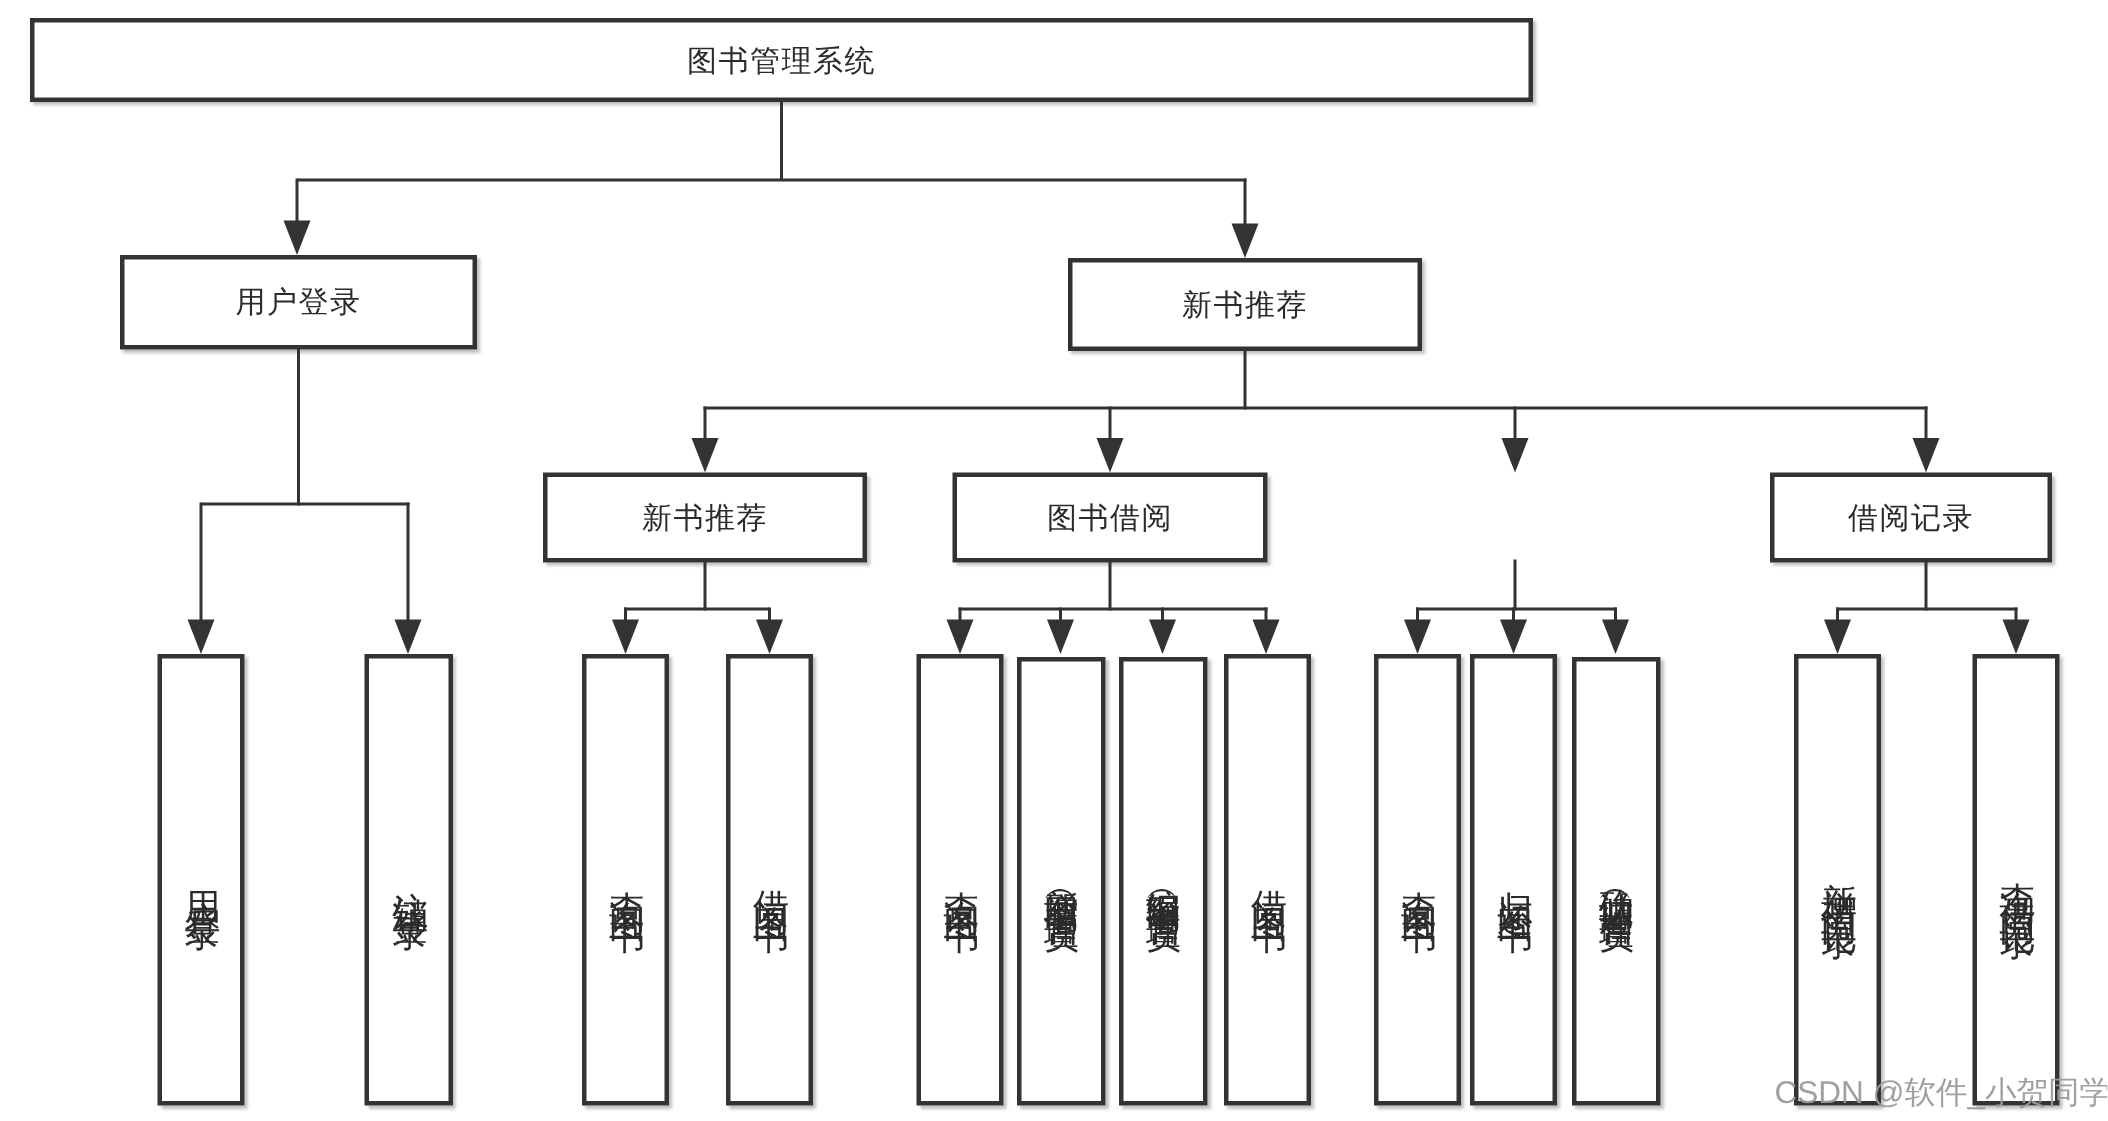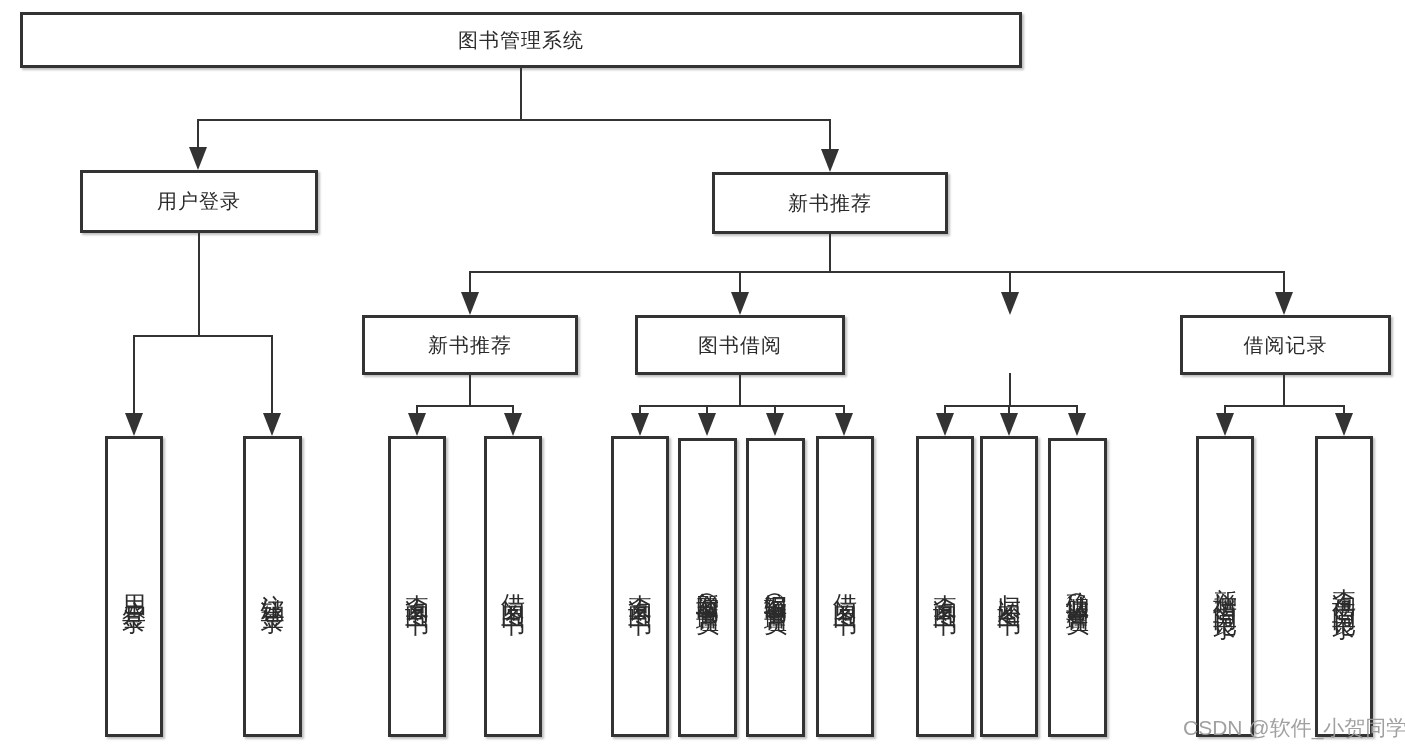--- a/index.html
+++ b/index.html
@@ -99,21 +99,21 @@
   <div class="arw" style="left:1001px; top:292px;"></div>
   <div class="l lv" style="left:1283px; top:271px; height:23px;"></div>
   <div class="arw" style="left:1275px; top:292px;"></div>
 
   <div class="node hnode" style="left:635px; top:315px; width:210px; height:60px;">
     <span>图书借阅</span>
   </div>
   <div class="node hnode" style="left:362px; top:315px; width:216px; height:60px;">
     <span>新书推荐</span>
   </div>
-  <div class="node hnode" style="left:1180px; top:315px; width:211px; height:60px;">
+  <div class="node hnode" style="left:1180px; top:315px; width:188px; height:60px;">
     <span>借阅记录</span>
   </div>
 
   <div class="l lv" style="left:469px; top:373px; height:34px;"></div>
   <div class="l lh" style="left:416px; top:405px; width:97px;"></div>
   <div class="l lv" style="left:416px; top:405px; height:10px;"></div>
   <div class="arw" style="left:408px; top:413px;"></div>
   <div class="l lv" style="left:512px; top:405px; height:10px;"></div>
   <div class="arw" style="left:504px; top:413px;"></div>
 

